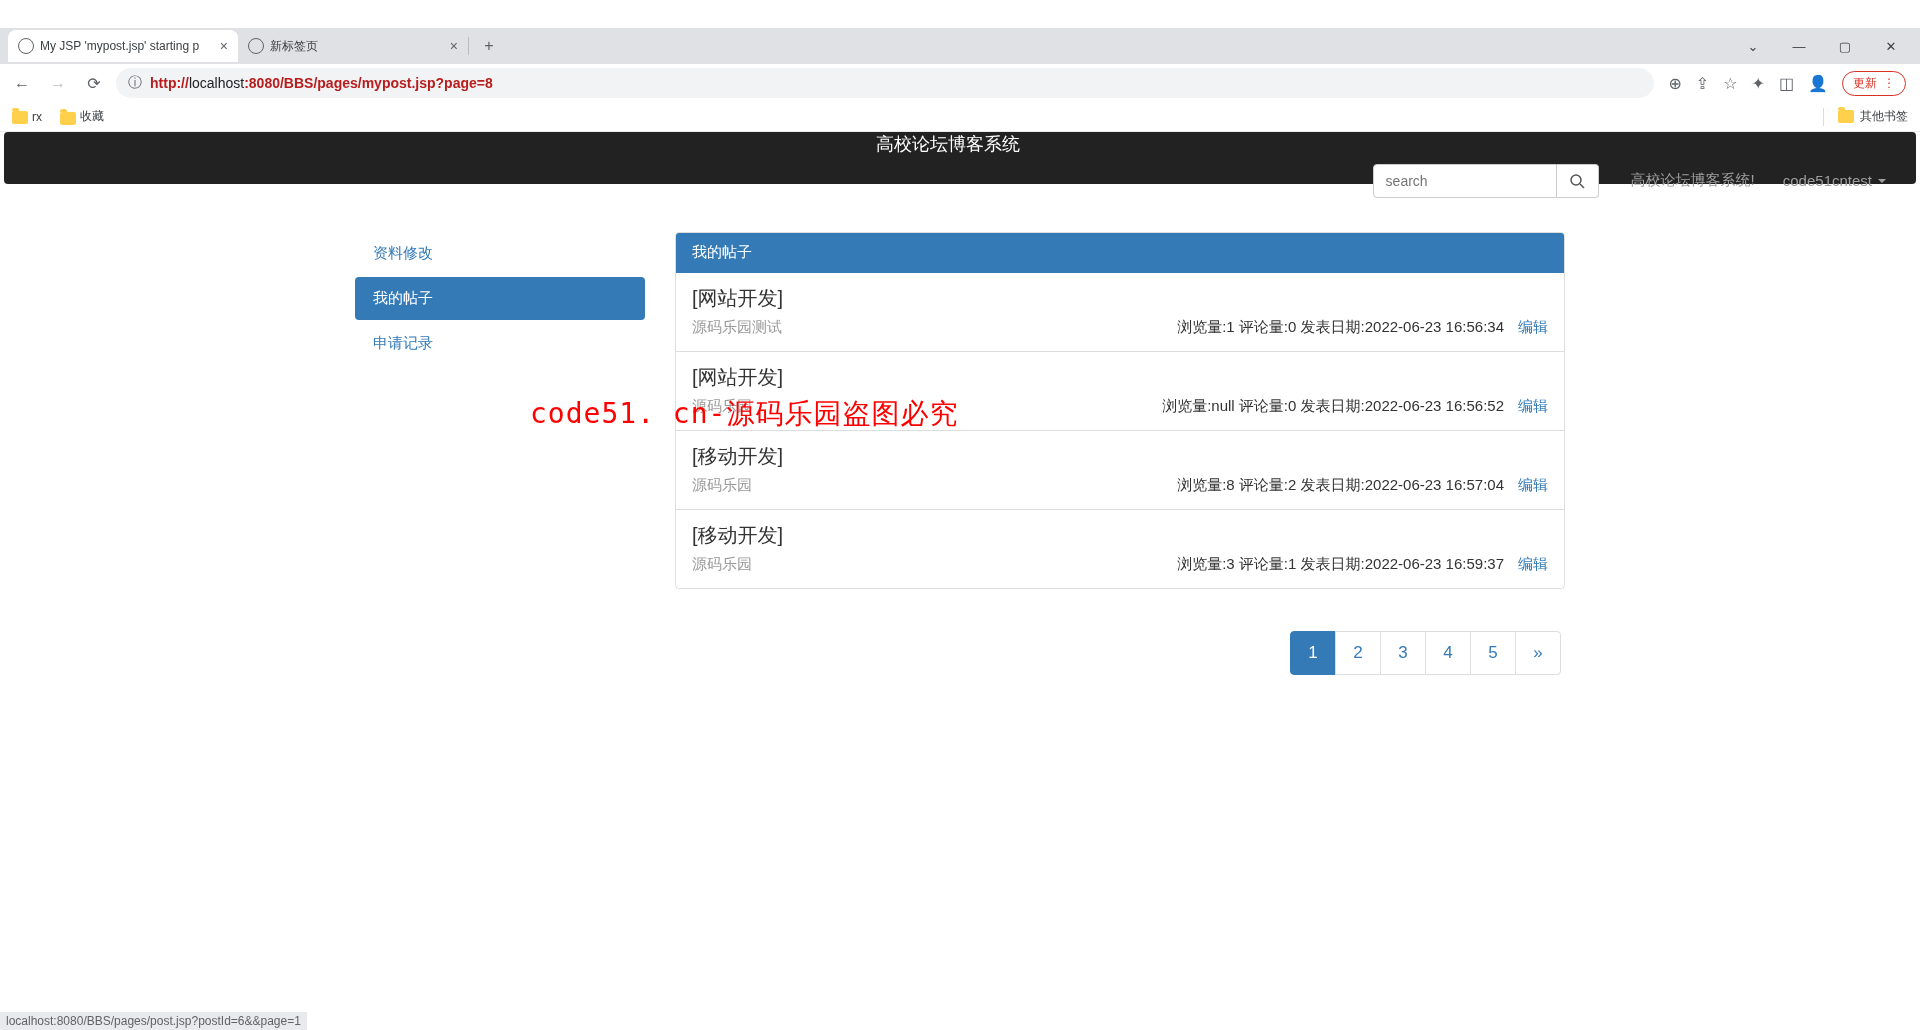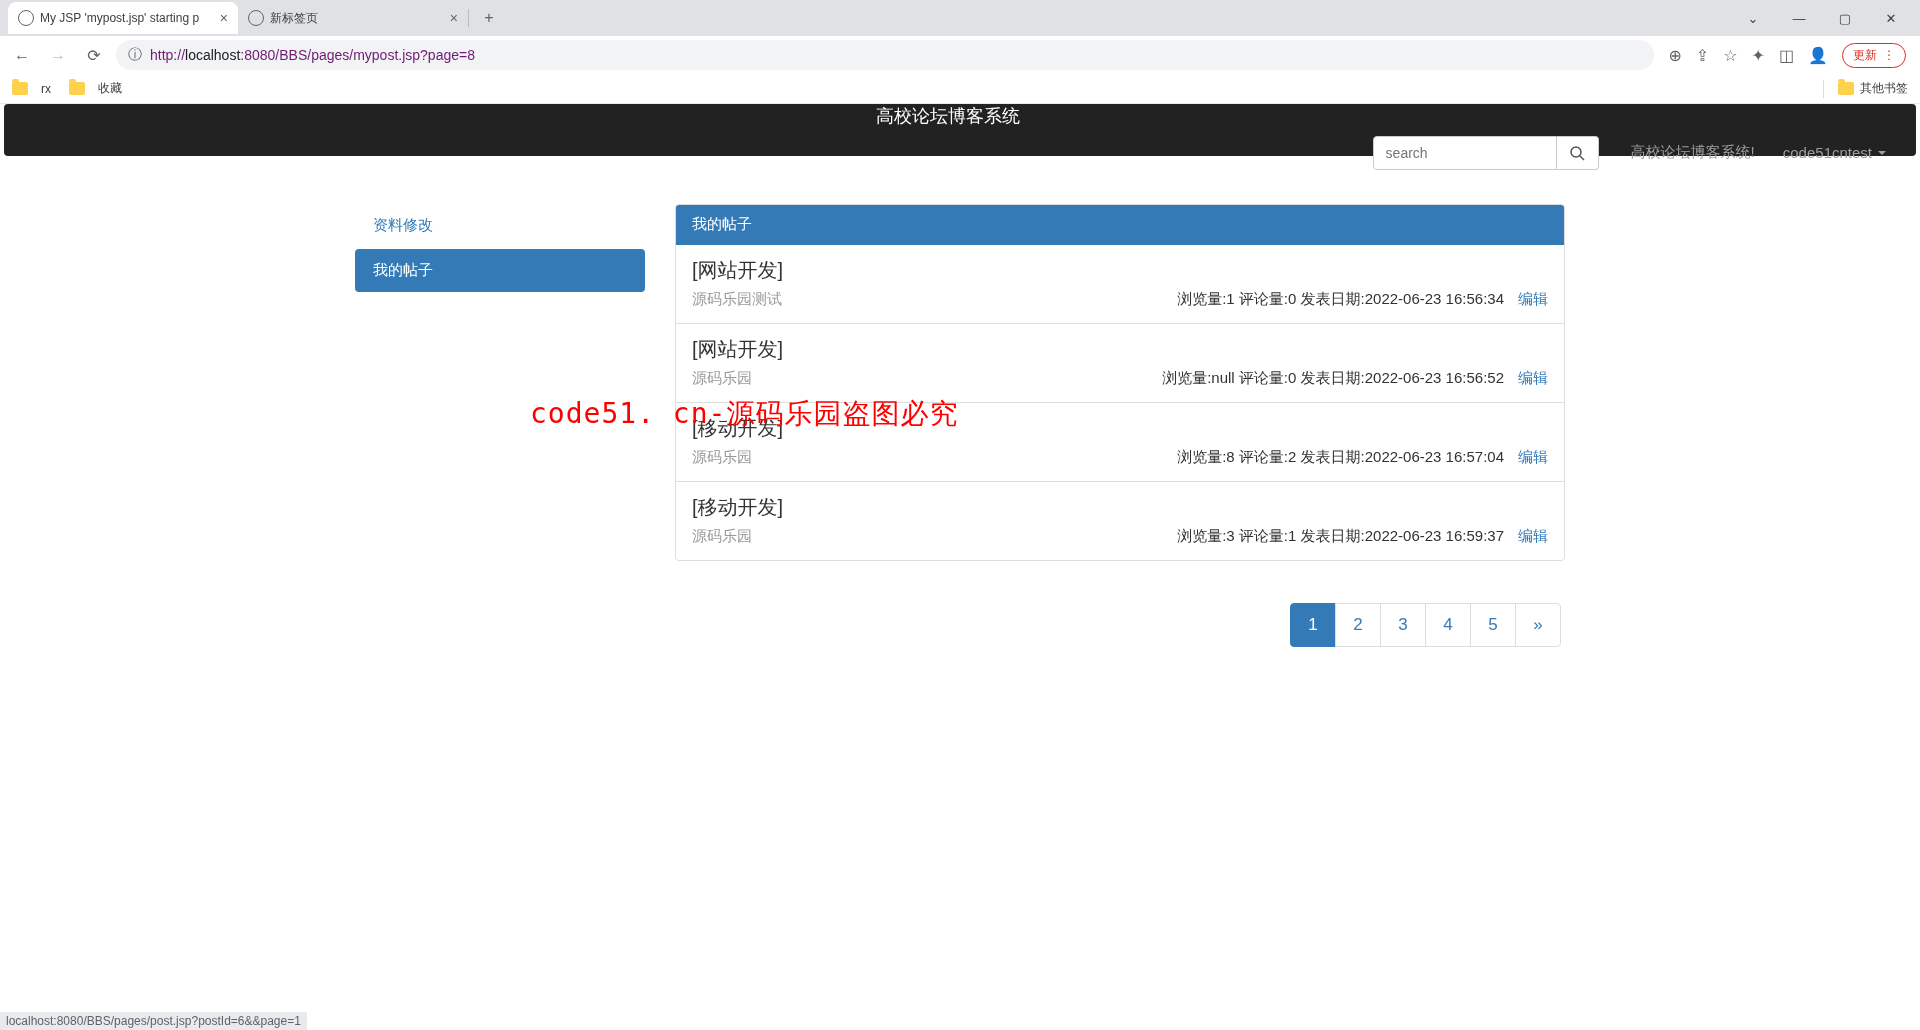--- a/index.html
+++ b/index.html
@@ -1,42 +1,42 @@
 <!DOCTYPE html>
 <html><head>
 <meta charset="utf-8">
 <style>
 * { margin: 0; padding: 0; box-sizing: border-box; }
 body { font-family: "Microsoft YaHei", Arial, sans-serif; font-size: 14px; background: #fff; color: #333; }
 
 
-.browser-chrome { background: #dfe1e5; }
+.browser-chrome { background: #dfe1e5; margin-top: 28px; }
 .tab-bar { display: flex; align-items: center; height: 36px; padding-left: 8px; }
 .tab { display: flex; align-items: center; height: 32px; padding: 0 10px; border-radius: 8px 8px 0 0; font-size: 12px; color: #3c4043; gap: 6px; min-width: 230px; max-width: 240px; position: relative; }
 .tab.active { background: #fff; }
 .tab-favicon { width: 16px; height: 16px; border-radius: 50%; border: 1.5px solid #5f6368; display: inline-flex; align-items: center; justify-content: center; flex-shrink: 0; }
 .tab-title { flex: 1; overflow: hidden; white-space: nowrap; text-overflow: clip; }
 .tab-close { font-size: 14px; color: #5f6368; cursor: pointer; }
 .tab-new { width: 28px; text-align: center; font-size: 16px; color: #5f6368; cursor: pointer; margin-left: 6px; }
 .tab-divider { width: 1px; height: 18px; background: #b8bbbf; margin: 0 0; }
 .window-controls { margin-left: auto; display: flex; gap: 16px; padding-right: 14px; color: #3c4043; font-size: 13px; }
 .window-controls span { cursor: pointer; width: 30px; text-align: center; }
 
 .addr-bar { display: flex; align-items: center; height: 38px; background: #fff; padding: 0 8px; gap: 8px; }
 .nav-btn { width: 28px; height: 28px; display: inline-flex; align-items: center; justify-content: center; color: #5f6368; cursor: pointer; border-radius: 50%; font-size: 16px; }
 .nav-btn.disabled { color: #bdc1c6; }
 .url-box { flex: 1; display: flex; align-items: center; height: 30px; background: #f1f3f4; border-radius: 15px; padding: 0 12px; gap: 8px; color: #5f6368; font-size: 14px; }
 .url-text { color: #202124; }
-.url-text .dim { color: #701a75; }
+.url-text .dim { color: #b91c1c; font-weight: bold; }
 .addr-icons { display: flex; align-items: center; gap: 14px; color: #5f6368; padding: 0 6px; }
 .addr-icons .ic { cursor: pointer; font-size: 16px; }
 .update-btn { border: 1px solid #d93025; color: #d93025; border-radius: 14px; padding: 3px 10px; font-size: 12px; display: flex; align-items: center; gap: 6px; cursor: pointer; }
 
 .bookmarks-bar { display: flex; align-items: center; height: 30px; background: #fff; padding: 0 12px; gap: 18px; border-bottom: 1px solid #e8eaed; font-size: 12px; color: #3c4043; }
-.bm-item { display: flex; align-items: center; gap: 13px; cursor: pointer; }
+.bm-item { display: flex; align-items: flex-end; gap: 4px; cursor: pointer; }
 .bm-folder { width: 16px; height: 13px; background: #ffd04c; border-radius: 2px; position: relative; }
 .bm-folder::before { content: ""; position: absolute; top: -3px; left: 0; width: 7px; height: 3px; background: #ffd04c; border-radius: 2px 2px 0 0; }
 .bm-right { margin-left: auto; display: flex; align-items: center; gap: 6px; }
 .bm-divider { width: 1px; height: 18px; background: #dadce0; margin-right: 8px; }
 
 
 .page-navbar { background: #222; color: #9d9d9d; height: 52px; display: flex; align-items: center; padding: 0 16px; border-radius: 4px; margin: 0 4px; flex-direction: column; }
 .brand { color: #fff; font-size: 18px; margin-right: 24px; }
 .nav-links { display: flex; gap: 0; }
 .nav-link { color: #9d9d9d; padding: 15px 17px; cursor: pointer; font-size: 15px; display: flex; align-items: center; gap: 4px; }
@@ -160,20 +160,21 @@
         <span>code51cntest</span>
         <span class="caret-down"></span>
       </div>
   </div>
 </div>
 
 <div class="container">
   <div class="sidebar">
     <div class="side-item">资料修改</div>
     <div class="side-item active">我的帖子</div>
+    <div class="side-item">申请记录</div>
   </div>
 
   <div class="main">
     <div class="panel">
       <div class="panel-header">我的帖子</div>
       <div id="post-list">
           <div class="post-item">
             <div class="post-title">[网站开发]</div>
             <div class="post-sub">源码乐园测试</div>
             <div class="post-meta">浏览量:1 评论量:0 发表日期:2022-06-23 16:56:34</div>

